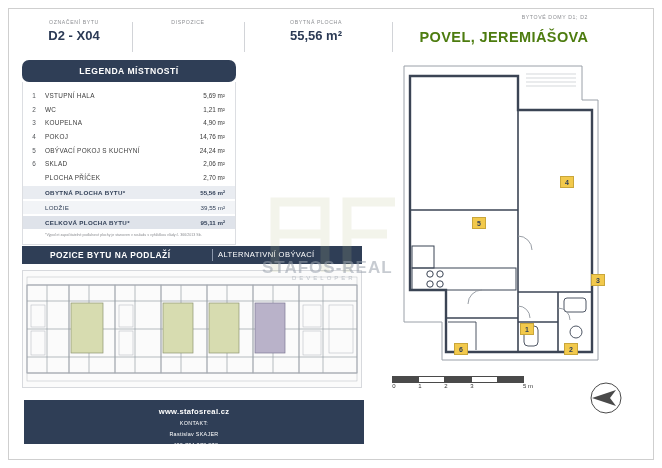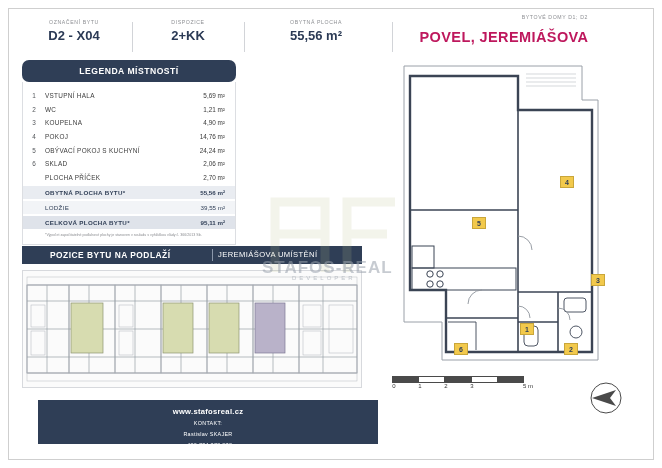--- a/index.html
+++ b/index.html
@@ -7,21 +7,21 @@
   .sheet{position:relative;width:662px;height:468px;background:#fff;box-sizing:border-box;}
   .frame{position:absolute;left:8px;top:8px;width:646px;height:452px;border:1px solid #cfcfcf;box-sizing:border-box;}
 
   
   .hdr{position:absolute;left:22px;top:18px;width:602px;height:38px;}
   .hdr-cell{position:absolute;top:0;height:38px;box-sizing:border-box;}
   .hdr-lbl{font-size:5.2px;letter-spacing:.6px;color:#8d8f93;text-transform:uppercase;text-align:center;line-height:8px;}
   .hdr-val{font-size:13px;font-weight:bold;color:#2b3a55;text-align:center;line-height:20px;}
   .sep{position:absolute;top:4px;width:1px;height:30px;background:#d2d4d8;}
 
-  .hdr-title{position:absolute;right:0;top:4px;width:240px;text-align:center;font-size:14.5px;font-weight:bold;color:#be185d;letter-spacing:.4px;line-height:30px;}
+  .hdr-title{position:absolute;right:0;top:4px;width:240px;text-align:center;font-size:14.5px;font-weight:bold;color:#4d7c0f;letter-spacing:.4px;line-height:30px;}
   .hdr-title-lbl{position:absolute;right:36px;top:-4px;font-size:5.2px;letter-spacing:.6px;color:#8d8f93;text-transform:uppercase;}
 
   
   .legend{position:absolute;left:22px;top:60px;width:214px;}
   .legend-title{height:22px;background:#2f3e56;color:#fff;font-size:8.6px;font-weight:bold;letter-spacing:.5px;text-align:center;line-height:22px;border-radius:7px;}
   .legend-body{border:1px solid #dcdee2;border-top:none;padding:7px 0 4px 0;background:rgba(255,255,255,.6);}
   .lrow{display:flex;align-items:center;height:13.6px;font-size:6.4px;color:#3a3a3a;}
   .lnum{width:22px;text-align:center;color:#55585c;}
   .lname{flex:1;letter-spacing:.3px;}
   .larea{width:52px;text-align:right;padding-right:10px;}
@@ -35,21 +35,21 @@
   
   .posbar{position:absolute;left:22px;top:246px;width:340px;height:18px;background:#2f3e56;color:#fff;}
   .posbar .t1{position:absolute;left:28px;top:0;line-height:18px;font-size:8.4px;font-weight:bold;letter-spacing:.5px;}
   .posbar .t2{position:absolute;left:196px;top:0;line-height:18px;font-size:7.6px;letter-spacing:.4px;}
   .posbar .vbar{position:absolute;left:190px;top:3px;width:1px;height:12px;background:#8b97ab;}
 
   
   .floorstrip{position:absolute;left:22px;top:270px;width:340px;height:118px;border:1px solid #d7d9dd;background:#fbfbfb;box-sizing:border-box;overflow:hidden;}
 
   
-  .footer{position:absolute;left:38px;top:400px;width:340px;height:44px;background:#2f3e56;color:#fff;text-align:center;}
+  .footer{position:absolute;left:24px;top:400px;width:340px;height:44px;background:#2f3e56;color:#fff;text-align:center;}
   .f-www{font-size:7.6px;font-weight:bold;line-height:9px;padding-top:7px;letter-spacing:.3px;}
   .f-k{font-size:5.4px;line-height:8px;margin-top:3px;letter-spacing:.3px;}
 
   
   .plan{position:absolute;left:386px;top:60px;width:242px;height:310px;}
   .plan svg{display:block;}
   .rnum{position:absolute;width:14px;height:12px;background:#f2c94c;color:#2f3e56;font-size:7px;font-weight:bold;text-align:center;line-height:12px;border:1px solid #c9a63a;box-sizing:border-box;}
 
   
   .scale{position:absolute;left:392px;top:376px;width:150px;}
@@ -75,21 +75,20 @@
   <div class="frame"></div>
 
   <div class="hdr">
     <div class="hdr-cell" style="left:0;width:104px;">
       <div class="hdr-lbl">OZNAČENÍ BYTU</div>
       <div class="hdr-val">D2 - X04</div>
     </div>
     <div class="sep" style="left:110px;"></div>
     <div class="hdr-cell" style="left:116px;width:100px;">
       <div class="hdr-lbl">DISPOZICE</div>
-      <div class="hdr-val">2+KK</div>
     </div>
     <div class="sep" style="left:222px;"></div>
     <div class="hdr-cell" style="left:228px;width:132px;">
       <div class="hdr-lbl">OBYTNÁ PLOCHA</div>
       <div class="hdr-val">55,56 m²</div>
     </div>
     <div class="sep" style="left:370px;"></div>
     <div class="hdr-title-lbl">BYTOVÉ DOMY  D1; D2</div>
     <div class="hdr-title">POVEL, JEREMIÁŠOVA</div>
   </div>
@@ -146,21 +145,21 @@
         <span class="lname">CELKOVÁ PLOCHA BYTU*</span>
         <span class="larea">95,11 m²</span>
       </div>
       <div class="note">*Výpočet započitatelné podlahové plochy je stanoven v souladu s vyhláškou vlády č. 366/2013 Sb.</div>
     </div>
   </div>
 
   <div class="posbar">
     <div class="t1">POZICE BYTU NA PODLAŽÍ</div>
     <div class="vbar"></div>
-    <div class="t2">JEREMIÁŠOVA UMÍSTĚNÍ</div>
+    <div class="t2">ALTERNATIVNÍ OBÝVACÍ</div>
   </div>
 
   <div class="floorstrip">
     <svg width="338" height="116" viewBox="0 0 338 116">
       <g stroke="#9aa0a8" stroke-width="0.7" fill="none">
         <rect x="4" y="14" width="330" height="88"></rect>
         <rect x="4" y="14" width="42" height="88"></rect>
         <rect x="46" y="14" width="46" height="88"></rect>
         <rect x="92" y="14" width="46" height="88"></rect>
         <rect x="138" y="14" width="46" height="88"></rect>

